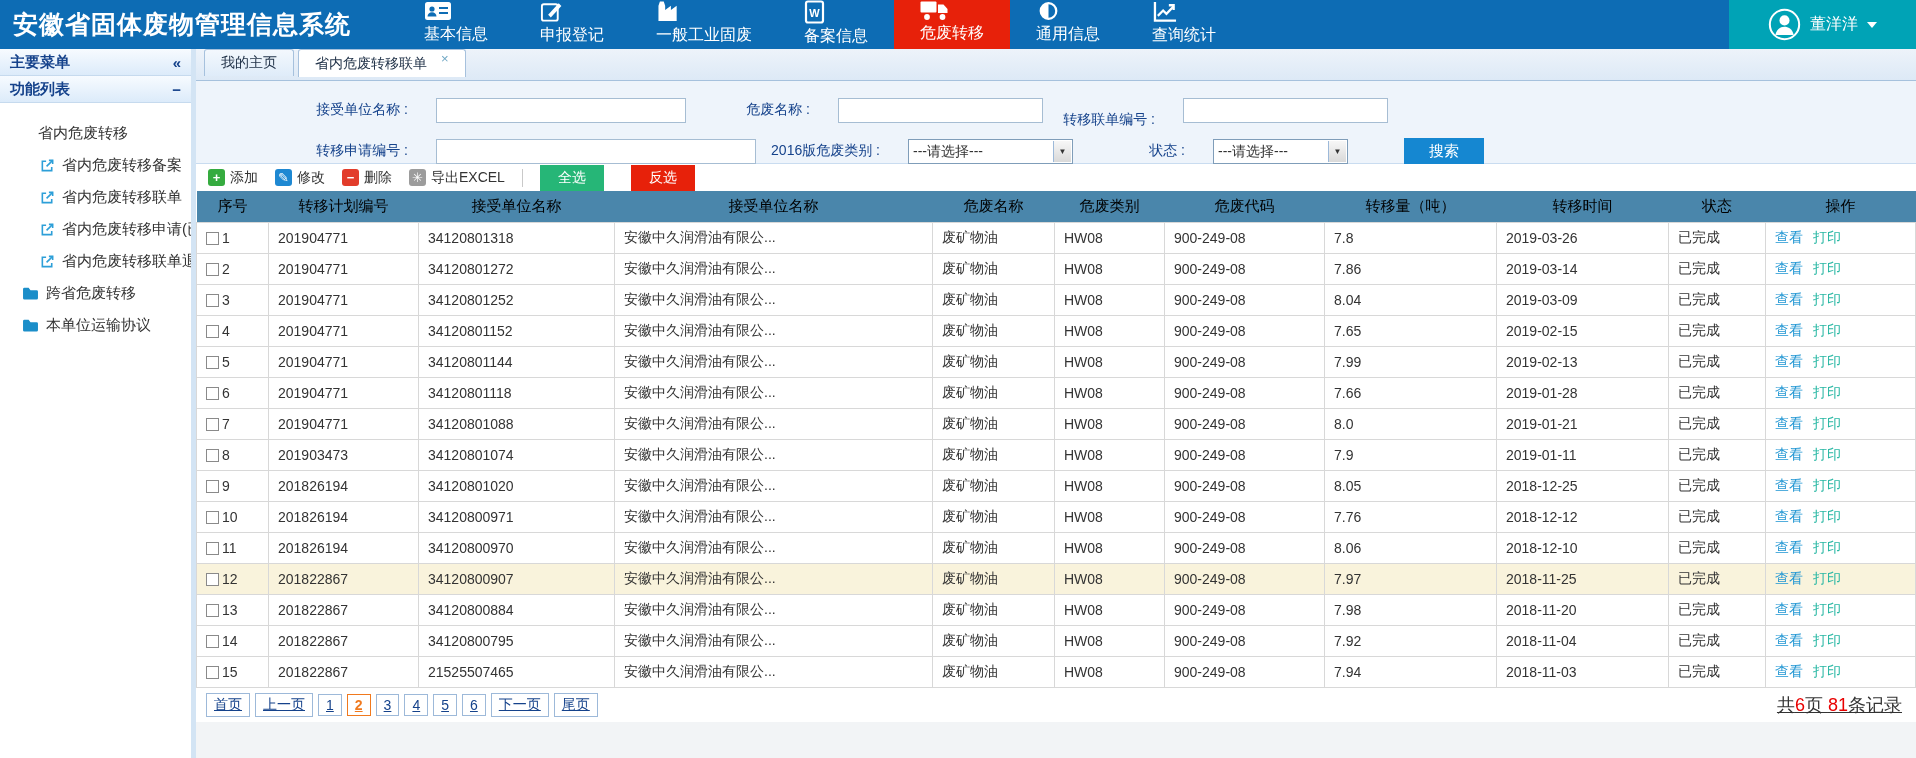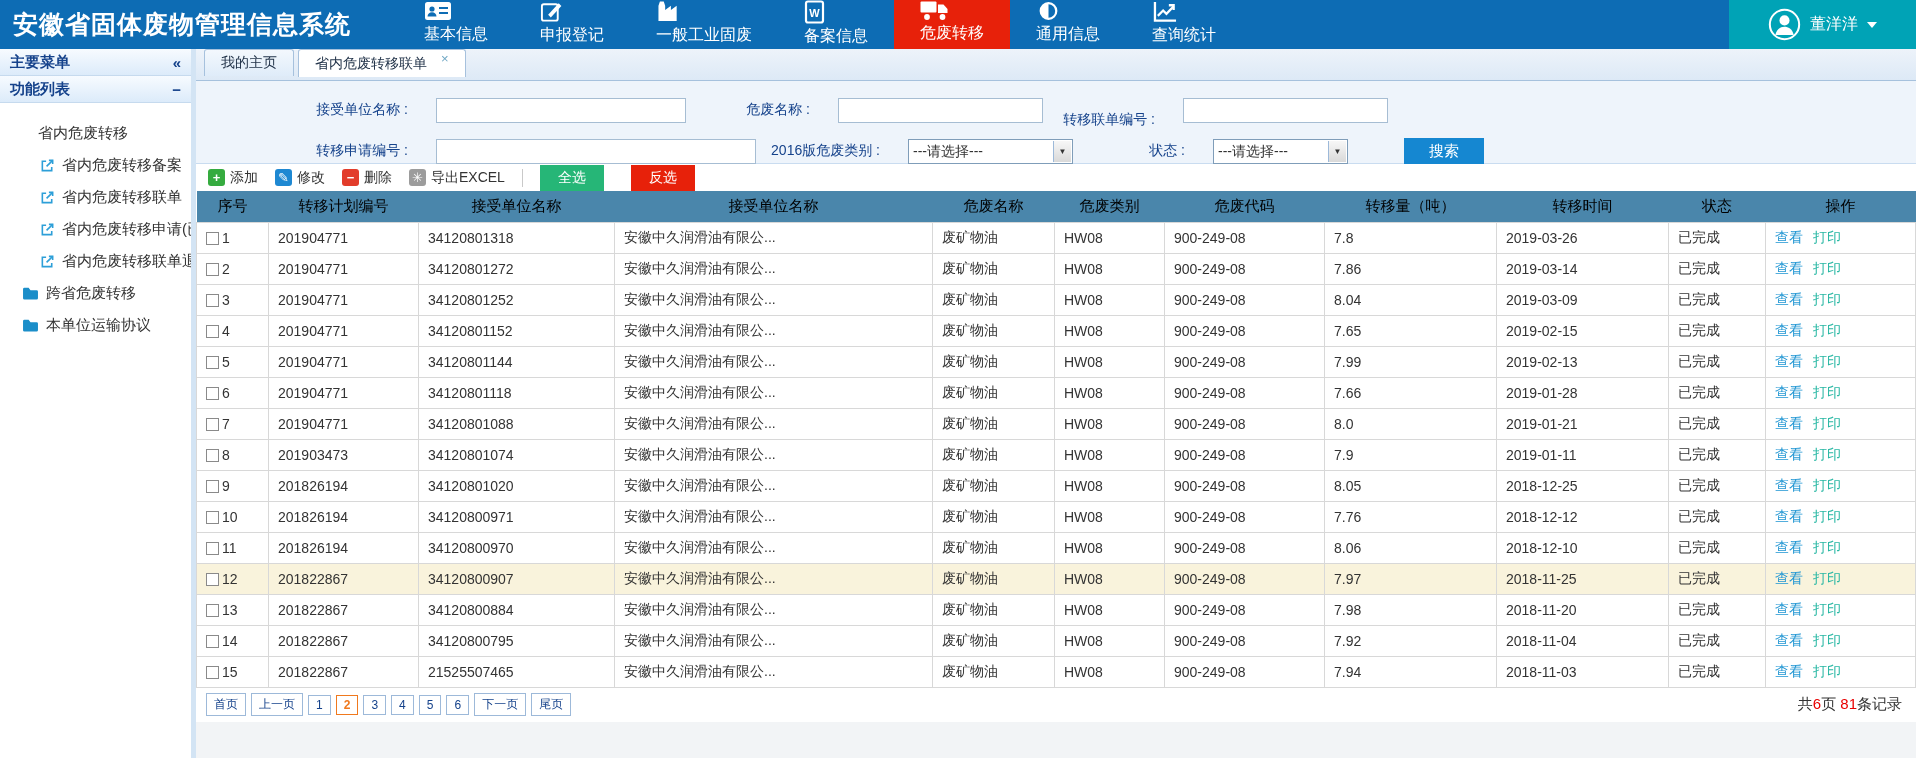--- a/index.html
+++ b/index.html
@@ -73,23 +73,23 @@
   tbody td { border:1px solid #d8d8d8; height:31px; font-size:14px; color:#333; padding:0 4px 0 9px;
              white-space:nowrap; overflow:hidden; background:#fff; }
   tbody tr.hl td { background:#f9f3dc; }
   .cb { display:inline-block; width:13px; height:13px; border:1px solid #8a8a8a; background:#fff;
         vertical-align:-2px; margin-right:3px; cursor:pointer; }
   .alink { text-decoration:none; cursor:pointer; margin-right:10px; font-size:14px; }
   .alink.view { color:#2196d3; }
   .alink.print { color:#27b7a3; }
   
   .pager { height:34px; display:flex; align-items:center; gap:5px; padding:0 14px 0 10px; background:#fff; }
-  .pbox { border:1px solid #9db9d9; color:#15428b; background:#fff; padding:2px 7px; font-size:12px; cursor:pointer; }
+  .pbox { border:1px solid #9db9d9; color:#15428b; background:#fff; padding:2px 7px; font-size:14px; cursor:pointer;text-decoration:underline; }
   .pbox.current { border-color:#f0791e; color:#f0791e; font-weight:bold; }
-  .summary { margin-left:auto; font-size:15px; color:#333; }
+  .summary { margin-left:auto; font-size:18px; color:#333;text-decoration:underline; }
   .red { color:#e80000; }
   .footer-space { flex:1; background:#f2f4f6; }
 </style>
 </head>
 <body>
 
 <header>
   <div class="app-title">安徽省固体废物管理信息系统</div>
   <nav class="nav-items">
       <div class="nav-item">

